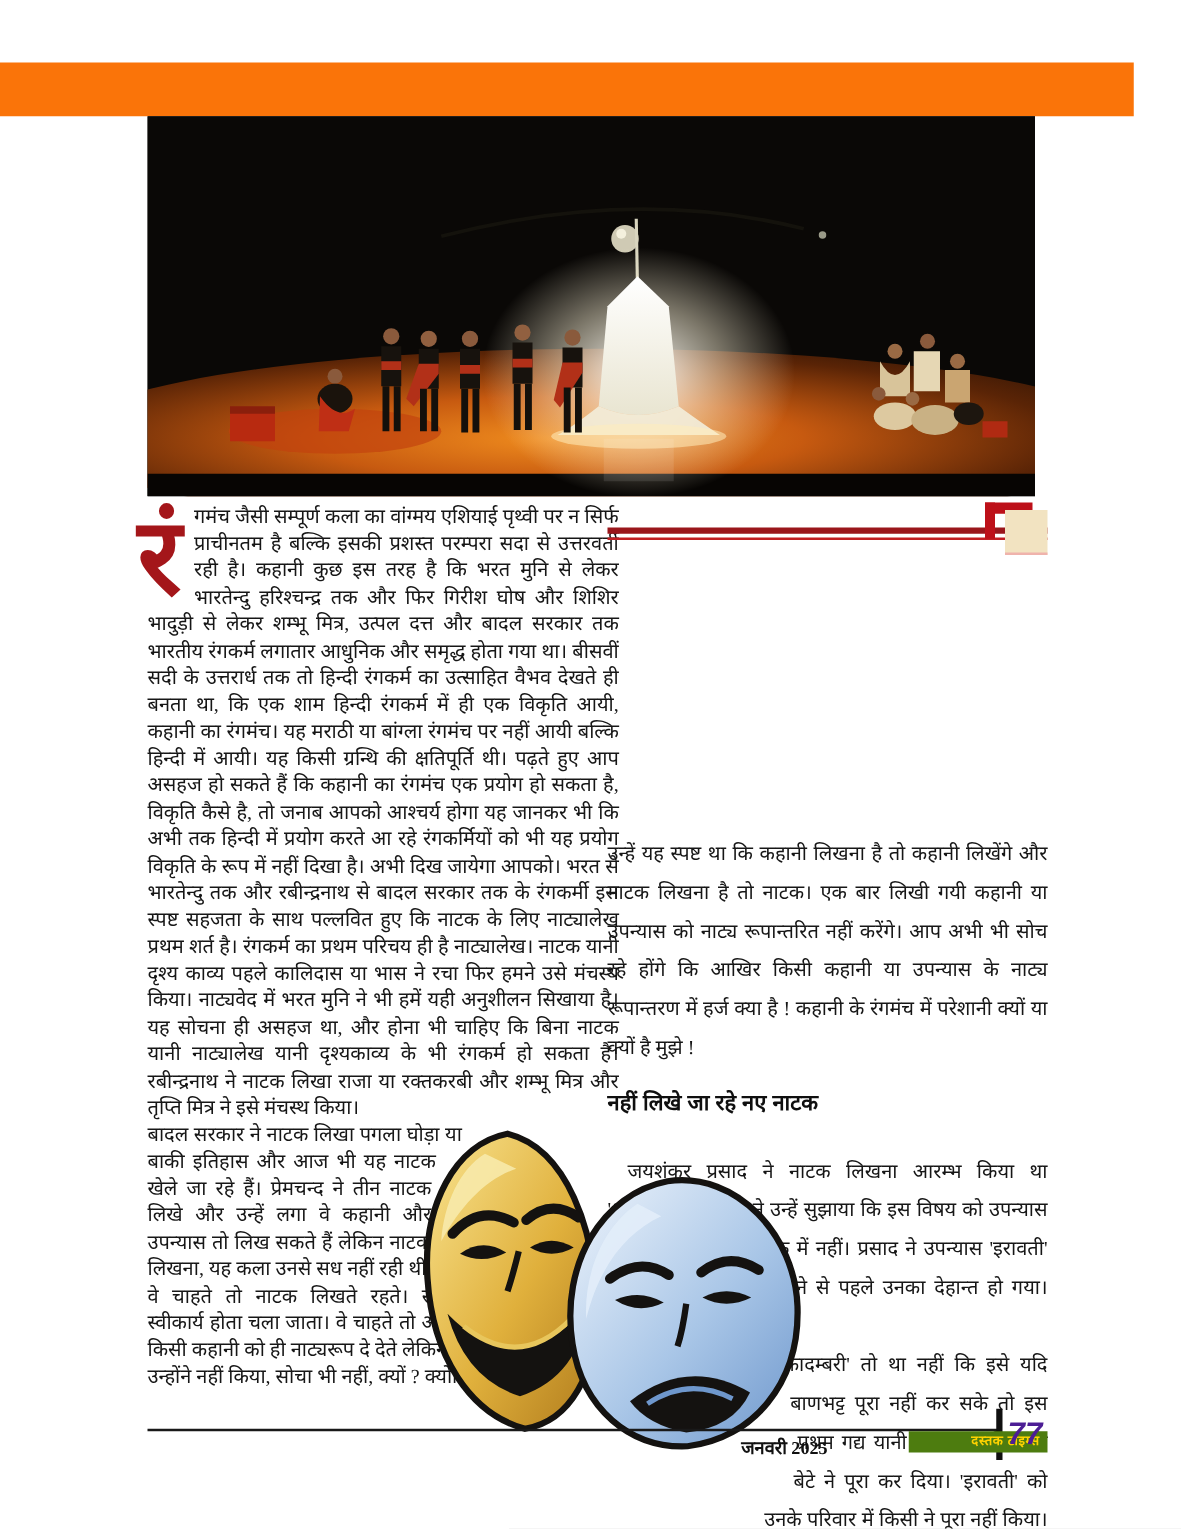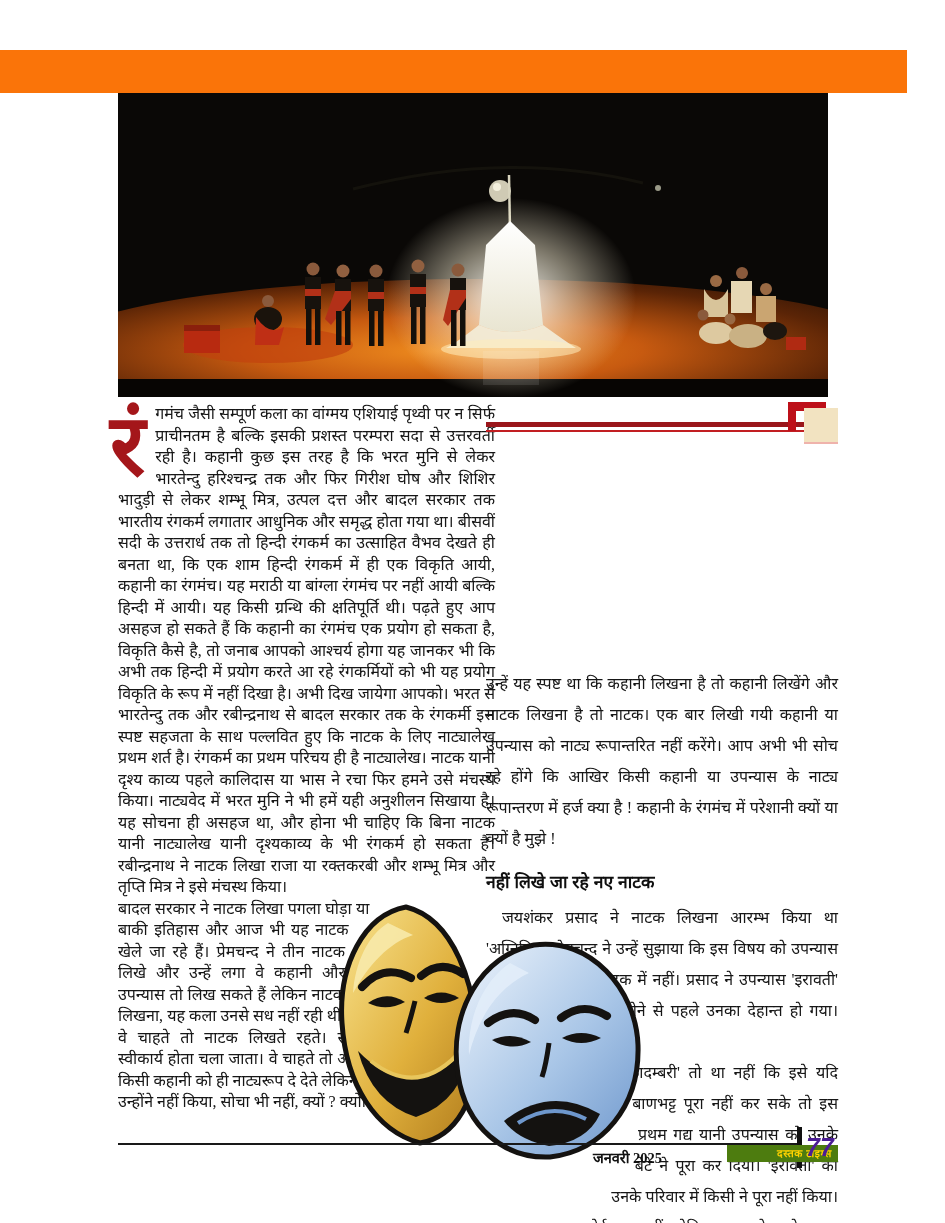--- a/index.html
+++ b/index.html
@@ -29,21 +29,21 @@
             border-top:9px solid #BD1019;border-left:8px solid #BD1019;}
   .q-square{position:absolute;top:9px;right:0;width:34px;height:34px;background:#F2E3C1;
             border-bottom:2px solid #EFB3AC;}
   .q-text{margin-top:6px;font-family:"Liberation Sans",sans-serif;font-weight:500;
           font-size:25px;line-height:31.5px;color:#1d1d1d;text-align:left;}
 
   
   .right-col{position:absolute;left:486px;top:668px;width:352px;
              font-size:16px;line-height:31px;text-align:justify;}
   .r-p1{margin:0;}
-  .subhead{margin:13px 0 4px 0;font-family:"Liberation Sans",sans-serif;
+  .subhead{margin:13px 0 24px 0;font-family:"Liberation Sans",sans-serif;
            font-size:17.5px;font-weight:bold;color:#0f0f0f;text-align:left;}
   .r-p2a{margin:0;text-indent:16px;}
   .r-p2b{margin:0;}
   .spacer-l{float:left;width:152px;height:198px;
             shape-outside:polygon(0% 0%,13% 0%,62% 13%,92% 30%,100% 40%,89% 55%,66% 72%,51% 88%,45% 100%,0% 100%);
             shape-margin:4px;}
 
   .masks{position:absolute;left:328px;top:893px;width:336px;height:272px;}
   .masks svg{display:block;width:100%;height:100%;}
 

